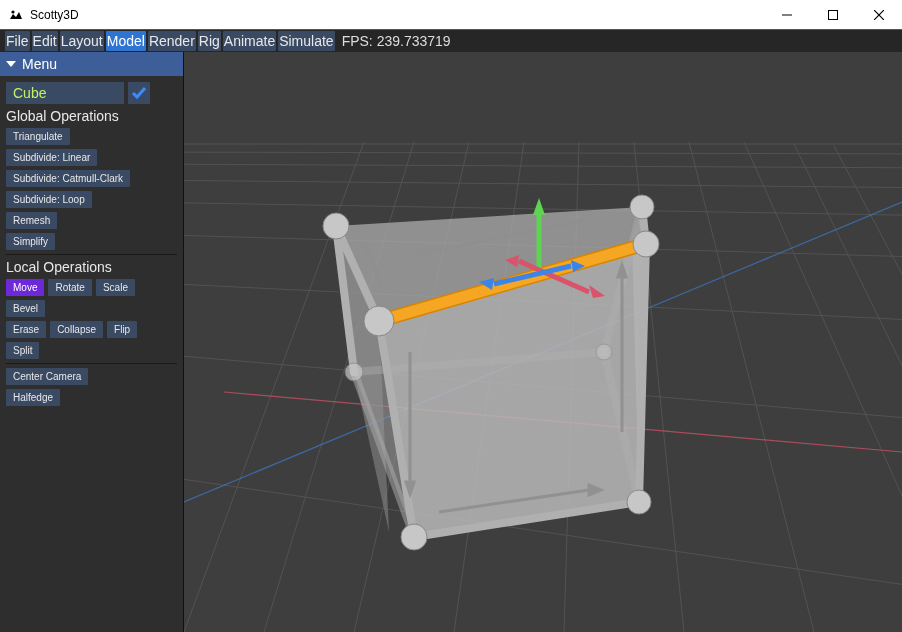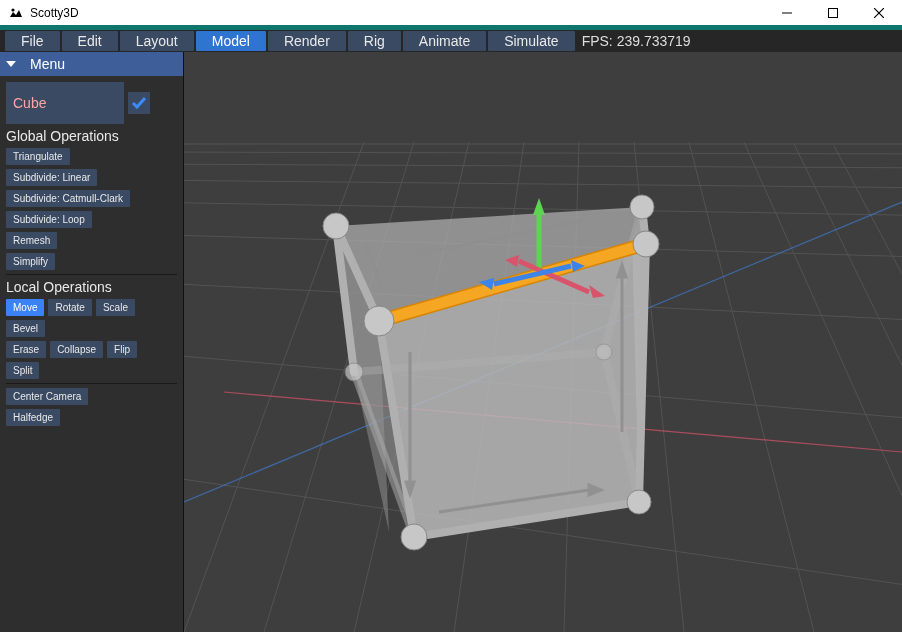--- a/index.html
+++ b/index.html
@@ -15,21 +15,21 @@
   }
   
   .titlebar {
     height: 30px;
     background: #ffffff;
     color: #000;
     display: flex;
     align-items: center;
     padding-left: 8px;
     font-size: 12px;
-    border-bottom: 5px solid #0f766e;
+    border-bottom: 1px solid #0f766e;
   }
   .titlebar .logo {
     width: 16px; height: 16px; margin-right: 6px;
     display: flex; align-items: center; justify-content: center;
   }
   .titlebar .title { flex: 0 0 auto; }
   .titlebar .spacer { flex: 1; }
   .winbtn {
     width: 46px; height: 30px;
     display: flex; align-items: center; justify-content: center;
@@ -40,21 +40,21 @@
   .menubar {
     height: 22px;
     background: #262626;
     display: flex;
     align-items: stretch;
     font-size: 14px;
     padding-left: 4px;
     gap: 0;
   }
   .menubar .mitem {
-    padding: 2px 16px;
+    padding: 2px 1px;
     display: flex; align-items: center;
     color: #e8e8e8;
     background: #3a4a63;
     margin: 1px 1px;
     border-radius: 1px;
   }
   .menubar .mitem.active {
     background: #2f74d0;
     color: #fff;
   }
@@ -77,21 +77,21 @@
     display: flex;
     flex-direction: column;
     border-right: 1px solid #111;
   }
   .sidebar .menu-header {
     height: 24px;
     background: #3d5e99;
     display: flex;
     align-items: center;
     padding: 0 6px;
-    gap: 14px;
+    gap: 6px;
     color: #fff;
     font-size: 14px;
   }
   .sidebar .menu-header .tri {
     width: 0; height: 0;
     border-left: 5px solid transparent;
     border-right: 5px solid transparent;
     border-top: 6px solid #fff;
   }
   .panel { padding: 6px 6px 4px 6px; }
@@ -99,25 +99,25 @@
   .row { display: flex; align-items: center; gap: 4px; flex-wrap: wrap; margin-bottom: 4px; }
   .pill {
     background: #3a4a63;
     color: #e8e8e8;
     padding: 3px 7px;
     font-size: 10px;
     border-radius: 1px;
     display: inline-flex;
     align-items: center;
   }
-  .pill.active { background: #3b82f6; color: #fff; }
+  .pill.active { background: #6d28d9; color: #fff; }
   .selectbox {
     background: #3a4a63;
-    color: #fca5a5;
-    padding: 13px 7px;
+    color: #bef264;
+    padding: 3px 7px;
     width: 118px;
     font-size: 14px;
   }
   .checkbox {
     width: 22px; height: 22px;
     background: #3a4a63;
     display: flex; align-items: center; justify-content: center;
   }
   .checkbox svg { display:block; }
   hr.sep {

